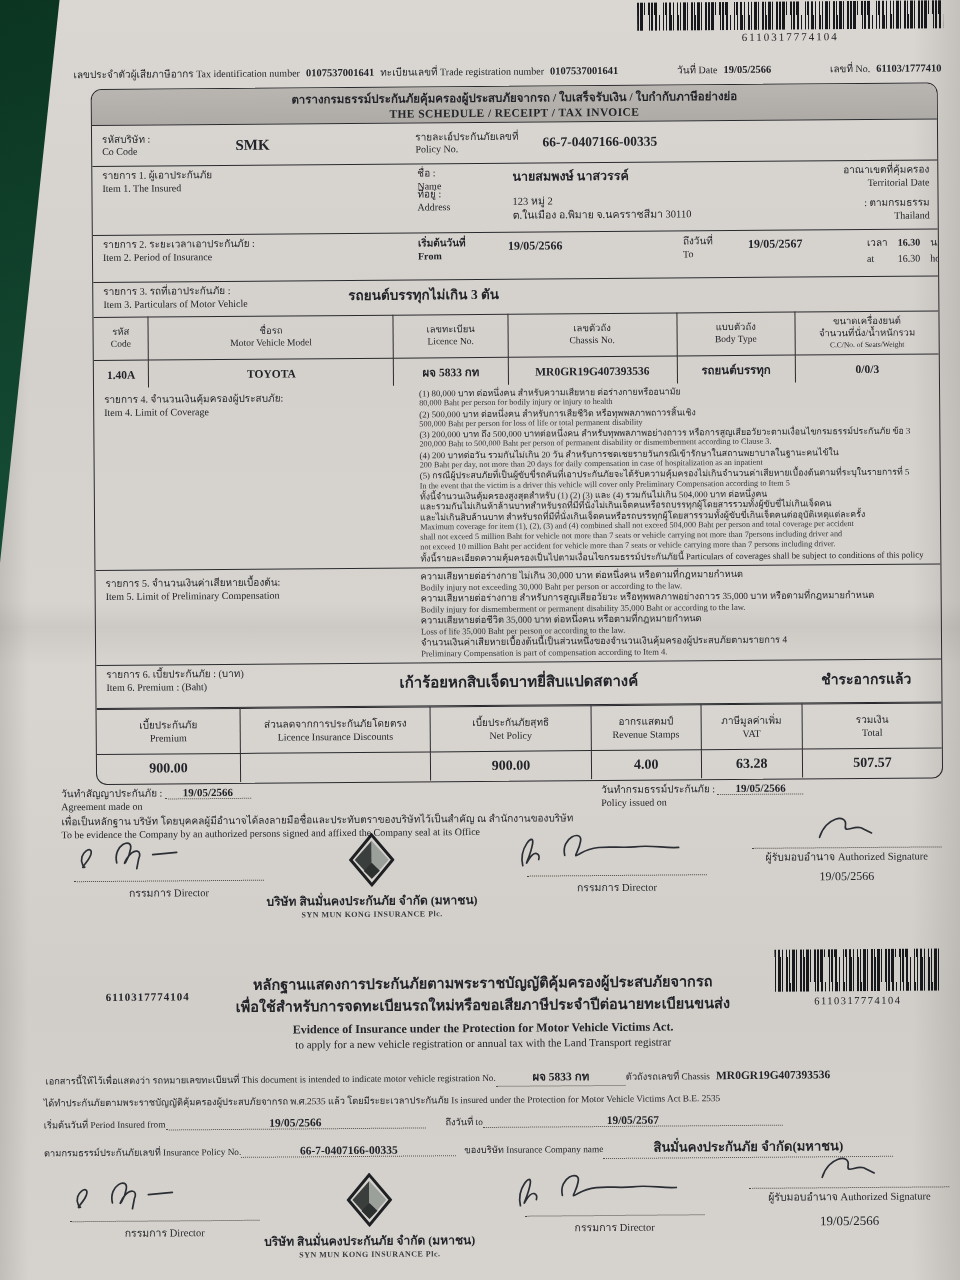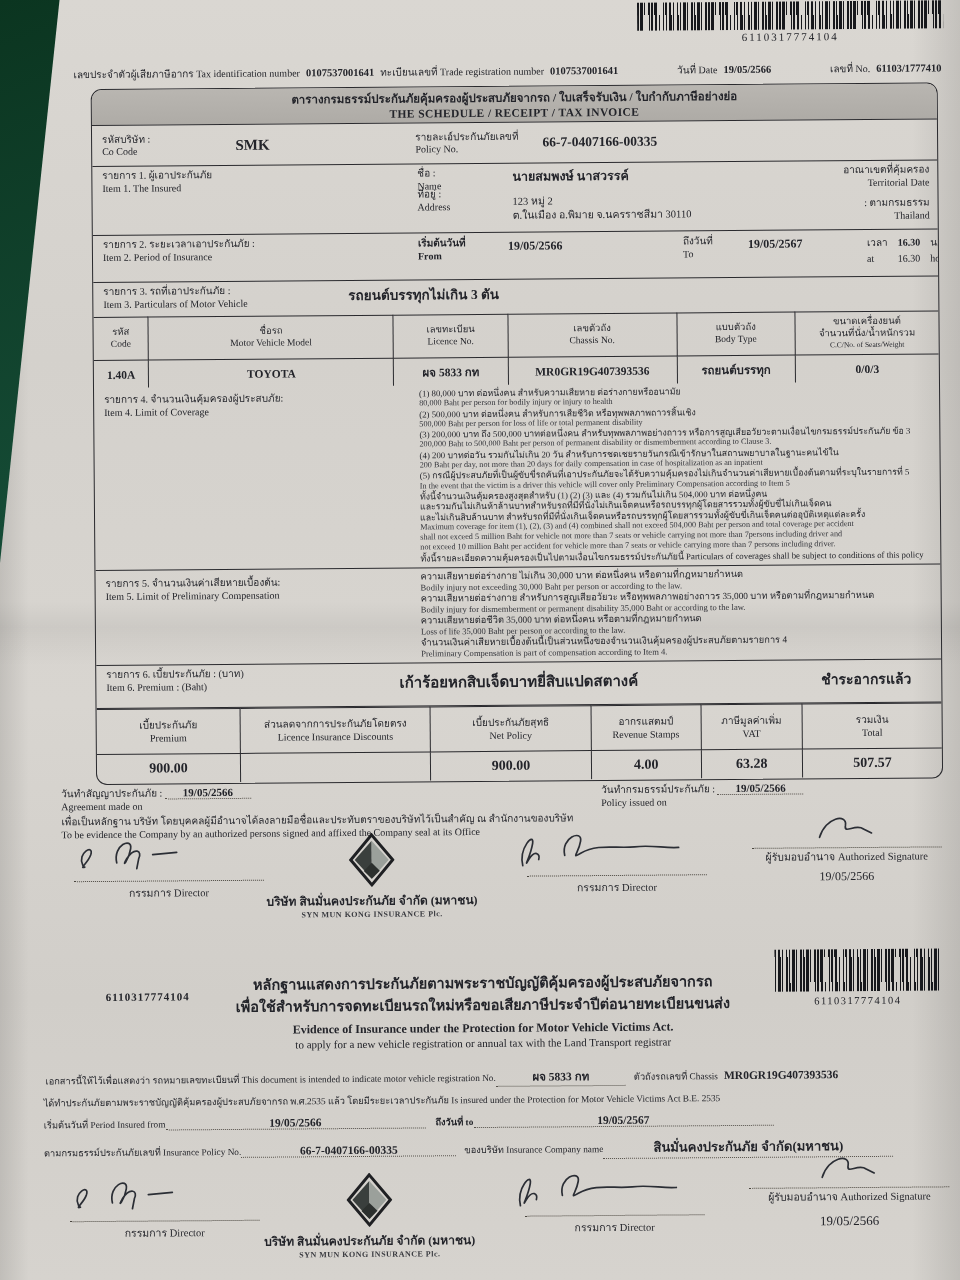--- a/index.html
+++ b/index.html
@@ -396,28 +396,28 @@
     <div class="h1">เพื่อใช้สำหรับการจดทะเบียนรถใหม่หรือขอเสียภาษีประจำปีต่อนายทะเบียนขนส่ง</div>
     <div class="e1">Evidence of Insurance under the Protection for Motor Vehicle Victims Act.</div>
     <div class="e2">to apply for a new vehicle registration or annual tax with the Land Transport registrar</div>
   </div>
   <div class="lower-barcode barcode"></div>
   <div class="lower-barcode-num">6110317774104</div>
 
   <div class="lline" style="left:42px;top:1068px;">
     <span>เอกสารนี้ให้ไว้เพื่อแสดงว่า รถหมายเลขทะเบียนที่ This document is intended to indicate motor vehicle registration No.</span>
     <span class="v" style="min-width:130px;">ผจ 5833 กท</span>
-    <span style="margin-left:8px;">ตัวถังรถเลขที่ Chassis</span>
+    <span style="margin-left:0;">ตัวถังรถเลขที่ Chassis</span>
     <span class="vplain" style="margin-left:6px;">MR0GR19G407393536</span>
   </div>
   <div class="lline" style="left:40px;top:1092px;">ได้ทำประกันภัยตามพระราชบัญญัติคุ้มครองผู้ประสบภัยจากรถ พ.ศ.2535 แล้ว โดยมีระยะเวลาประกันภัย Is insured under the Protection for Motor Vehicle Victims Act B.E. 2535</div>
   <div class="lline" style="left:40px;top:1114px;">
     <span>เริ่มต้นวันที่  Period Insured from</span>
     <span class="v" style="min-width:260px;">19/05/2566</span>
-    <span style="margin-left:10px;font-weight:bold;">ถึงวันที่ to</span>
+    <span style="margin-left:20px;">ถึงวันที่ to</span>
     <span class="v" style="min-width:300px;">19/05/2567</span>
   </div>
   <div class="lline" style="left:40px;top:1138px;">
     <span>ตามกรมธรรม์ประกันภัยเลขที่ Insurance Policy No.</span>
     <span class="v" style="min-width:215px;">66-7-0407166-00335</span>
     <span style="margin-left:8px;">ของบริษัท Insurance Company name</span>
     <span class="v" style="min-width:290px;font-size:13px;">สินมั่นคงประกันภัย จำกัด(มหาชน)</span>
   </div>
 
   <div class="sigzone" style="top:1162px;height:110px;">

